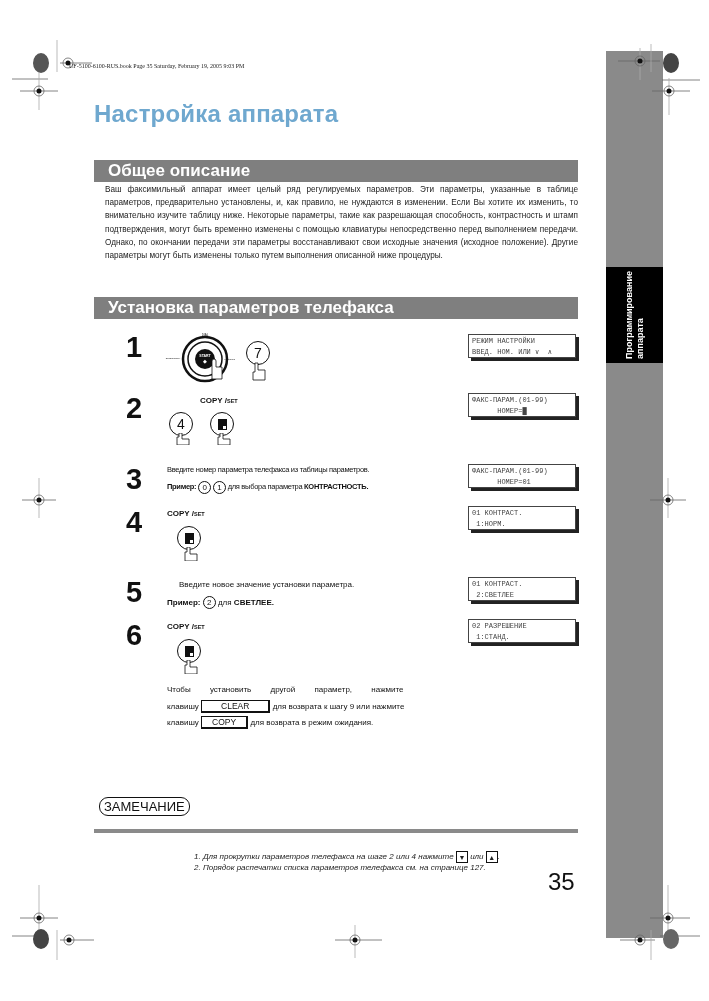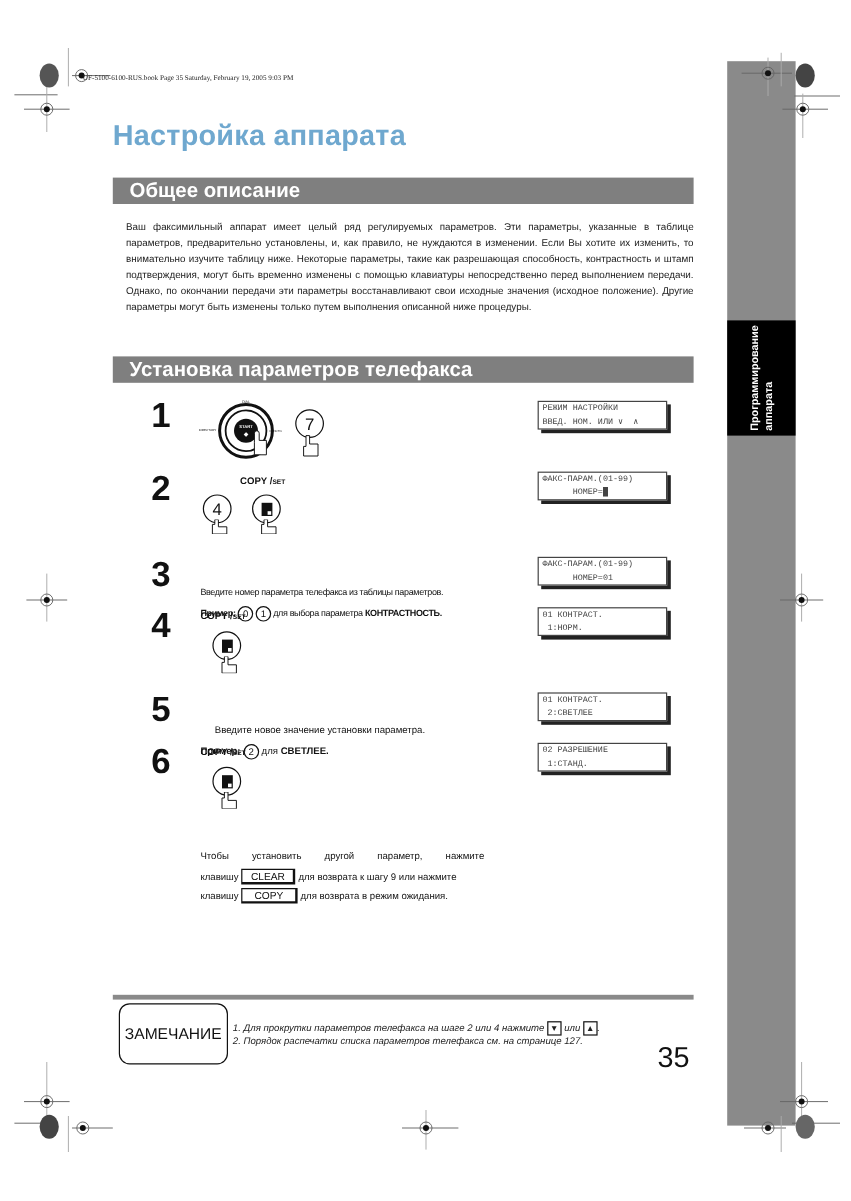--- a/index.html
+++ b/index.html
@@ -8,31 +8,31 @@
   .gray-tab { left:606px; top:51px; width:57px; height:887px; background:#8a8a8a; }
   .black-tab { left:606px; top:267px; width:57px; height:96px; background:#000; }
   .tab-text { left:606px; top:267px; width:57px; height:96px; display:flex; align-items:center; justify-content:center; }
   .tab-text .rot { transform:rotate(-90deg); color:#fff; font-size:9px; font-weight:bold; line-height:11px; text-align:left; white-space:nowrap; }
   .header-line { left:69px; top:63px; font-family:"Liberation Serif", serif; font-size:6px; color:#222; white-space:nowrap; }
   .main-title { left:94px; top:100px; font-size:24px; font-weight:bold; color:#6fa8cf; white-space:nowrap; letter-spacing:0.2px; }
   .section-bar { left:94px; height:22px; width:484px; background:#7f7f7f; }
   .section-bar span { position:absolute; left:14px; top:1px; color:#fff; font-size:17px; font-weight:bold; white-space:nowrap; }
   .intro { left:105px; top:183px; width:473px; font-size:8.2px; line-height:13.2px; text-align:justify; color:#222; }
   .step-num { font-size:29px; font-weight:bold; color:#111; }
-  .lcd { width:108px; height:24px; border:1px solid #444; box-shadow:3px 3px 0 #222; background:#fff; font-family:"Liberation Mono", monospace; font-size:7px; line-height:11px; color:#444; padding:1px 3px; box-sizing:border-box; white-space:pre; }
+  .lcd { width:108px; height:24px; border:1px solid #444; box-shadow:3px 3px 0 #222; background:#fff; font-family:"Liberation Mono", monospace; font-size:7px; line-height:11px; color:#444; padding:1px 3px; box-sizing:border-box; white-space:pre;margin-left:20px; }
   .key-circle { width:24px; height:24px; border:1.5px solid #111; border-radius:50%; display:flex; align-items:center; justify-content:center; font-size:14px; background:#fff; box-sizing:border-box; }
   .copy-label { font-size:8px; font-weight:bold; white-space:nowrap; }
   .copy-label small { font-size:5.5px; }
   .doc-glyph { width:9px; height:11px; background:#111; position:relative; }
   .doc-glyph::after { content:""; position:absolute; right:1px; bottom:1px; width:3px; height:3px; background:#fff; }
-  .step-text { font-size:8px; line-height:12px; white-space:nowrap;margin-top:24px; }
+  .step-text { font-size:8px; line-height:12px; white-space:nowrap; }
   .small-circle { display:inline-flex; width:11px; height:11px; border:1px solid #111; border-radius:50%; align-items:center; justify-content:center; font-size:8px; vertical-align:middle; line-height:1; }
-  .keybox { display:inline-block; border:1px solid #111; border-bottom:2px solid #111; border-right:2px solid #111; padding:0 7px; line-height:10px; font-size:8.5px; }
+  .keybox { display:inline-block; border:1px solid #111; border-bottom:2px solid #111; border-right:2px solid #111; padding:0 19px; line-height:10px; font-size:8.5px; }
   .hr-bottom { left:94px; top:829px; width:484px; height:4px; background:#8a8a8a; }
-  .note-badge { left:99px; top:836px; height:17px; border:1.2px solid #111; border-radius:9px; padding:16px 4px; font-size:13px; line-height:17px; white-space:nowrap; }
+  .note-badge { left:99px; top:797px; height:17px; border:1.2px solid #111; border-radius:9px; padding:0 4px; font-size:13px; line-height:17px; white-space:nowrap; }
   .note-line { font-size:8px; font-style:italic; white-space:nowrap; color:#222; }
   .arrow-key { display:inline-flex; width:10px; height:10px; border:1px solid #111; align-items:center; justify-content:center; font-size:7px; font-style:normal; vertical-align:middle; }
   .page-num { left:548px; top:868px; font-size:24px; color:#111; }
 </style>
 </head>
 <body>
 
 <div class="abs gray-tab"></div>
 <div class="abs black-tab"></div>
 <div class="abs tab-text">
@@ -103,21 +103,21 @@
   <ellipse cx="41" cy="63" rx="8" ry="10" fill="#555"></ellipse>
   <ellipse cx="671" cy="63" rx="8" ry="10" fill="#444"></ellipse>
   <ellipse cx="41" cy="939" rx="8" ry="10" fill="#444"></ellipse>
   <ellipse cx="671" cy="939" rx="8" ry="10" fill="#666"></ellipse>
 </svg>
 
 <div class="abs header-line">UF-5100-6100-RUS.book  Page 35  Saturday, February 19, 2005  9:03 PM</div>
 
 <div class="abs main-title">Настройка аппарата</div>
 
-<div class="abs section-bar" style="top:148px">
+<div class="abs section-bar" style="top:160px">
   <span>Общее описание</span>
 </div>
 
 <div class="abs intro">Ваш факсимильный аппарат имеет целый ряд регулируемых параметров. Эти параметры, указанные в таблице параметров, предварительно установлены, и, как правило, не нуждаются в изменении. Если Вы хотите их изменить, то внимательно изучите таблицу ниже. Некоторые параметры, такие как разрешающая способность, контрастность и штамп подтверждения, могут быть временно изменены с помощью клавиатуры непосредственно перед выполнением передачи. Однако, по окончании передачи эти параметры восстанавливают свои исходные значения (исходное положение). Другие параметры могут быть изменены только путем выполнения описанной ниже процедуры.</div>
 
 <div class="abs section-bar" style="top:297px">
   <span>Установка параметров телефакса</span>
 </div>
 
 <div class="abs step-num" style="left:126px;top:331px">1</div>

